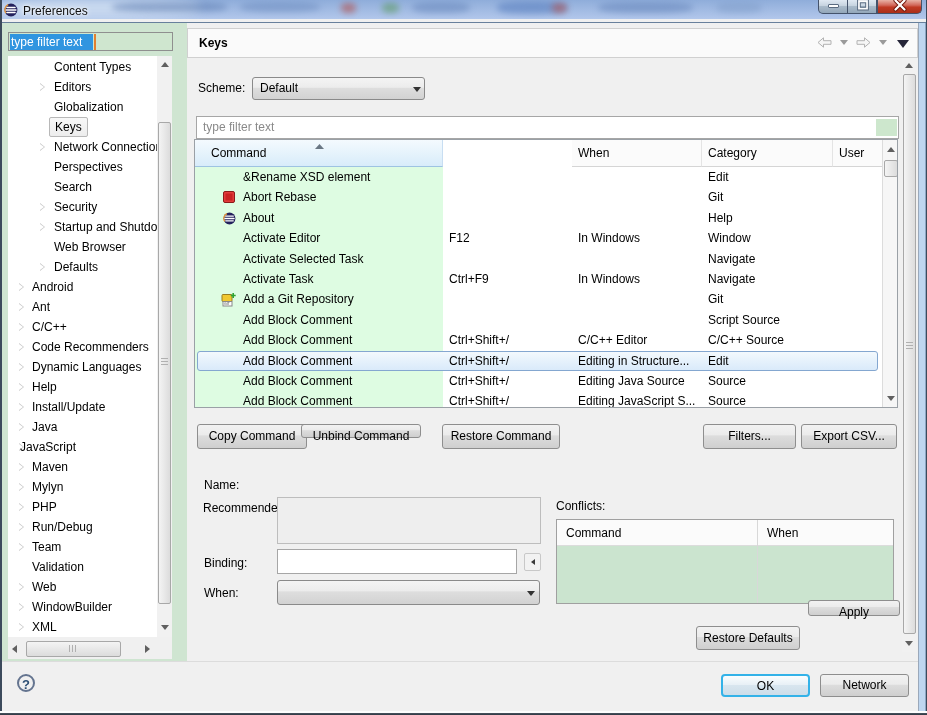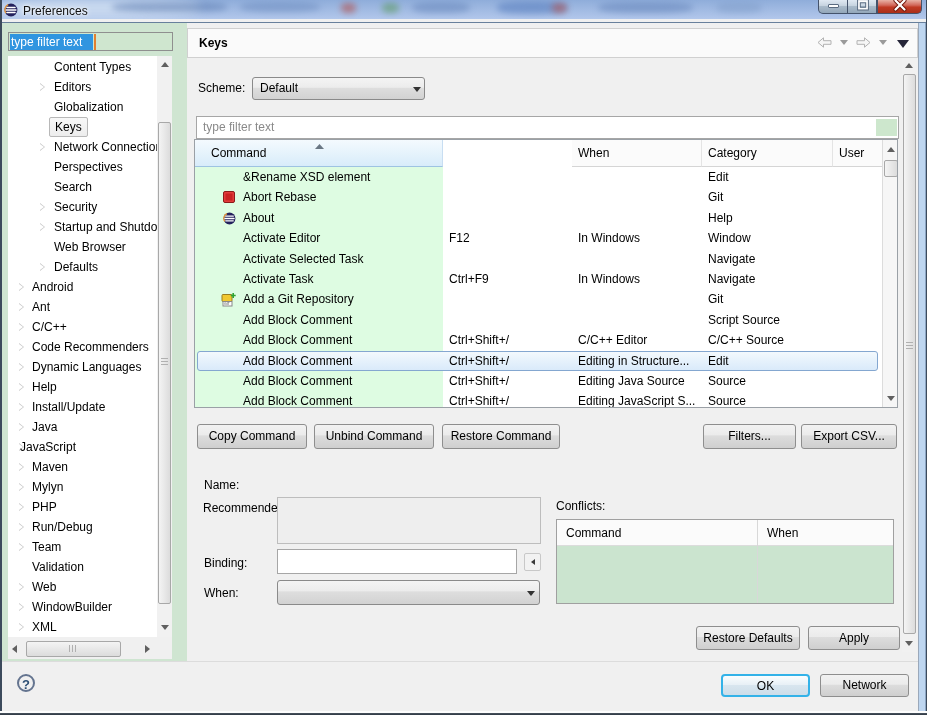--- a/index.html
+++ b/index.html
@@ -290,21 +290,21 @@
         </div>
       </div>
 
     <div class="ab sbtrack" style="left:687px;top:0px;width:17px;height:269px;border-left:1px solid #dcdcdc;background:#f6f6f6"></div>
     <div class="sgly gup" style="left:692px;top:7px"></div>
     <div class="ab sbthumb" style="left:689px;top:20px;width:14px;height:17px"></div>
     <div class="sgly gdn" style="left:692px;top:256px"></div>
   </div>
 
   <div class="btn7" style="left:197px;top:424px;width:110px;height:25px;line-height:23px">Copy Command</div>
-  <div class="btn7" style="left:314px;top:424px;width:120px;height:25px;line-height:23px">Unbind Command</div>
+  <div class="btn7" style="left:301px;top:424px;width:120px;height:14px;line-height:23px">Unbind Command</div>
   <div class="btn7" style="left:442px;top:424px;width:118px;height:25px;line-height:23px">Restore Command</div>
   <div class="btn7" style="left:703px;top:424px;width:93px;height:25px;line-height:23px">Filters...</div>
   <div class="btn7" style="left:801px;top:424px;width:96px;height:25px;line-height:23px">Export CSV...</div>
 
   <div class="lbl" style="left:204px;top:478px">Name:</div>
   <div class="lbl" style="left:203px;top:501px">Recommenders:</div>
   <div class="ab" style="left:277px;top:497px;width:264px;height:47px;background:#eeeeee;border:1px solid #bdbdbd"></div>
   <div class="lbl" style="left:204px;top:556px">Binding:</div>
   <div class="ab field" style="left:277px;top:549px;width:240px;height:25px"></div>
   <div class="ab" style="left:524px;top:553px;width:17px;height:18px;background:#f2f2f2;border:1px solid #c8c8c8;border-radius:2px">
@@ -318,21 +318,21 @@
   <div class="lbl" style="left:556px;top:499px">Conflicts:</div>
   <div class="ab" style="left:556px;top:519px;width:338px;height:85px;background:#fff;border:1px solid #a0a0a0">
     <div class="ab" style="left:0;top:0;width:336px;height:26px;background:#fbfbfb;border-bottom:1px solid #dcdcdc"></div>
     <div class="ab" style="left:0;top:26px;width:336px;height:57px;background:#cbe4cf"></div>
     <div class="ab" style="left:200px;top:0;width:1px;height:83px;background:#d8d8d8"></div>
     <div class="lbl" style="left:9px;top:6px">Command</div>
     <div class="lbl" style="left:210px;top:6px">When</div>
   </div>
 
   <div class="btn7" style="left:696px;top:626px;width:104px;height:24px;line-height:22px">Restore Defaults</div>
-  <div class="btn7" style="left:808px;top:626px;width:92px;height:24px;line-height:22px">Apply</div>
+  <div class="btn7" style="left:808px;top:600px;width:92px;height:16px;line-height:22px">Apply</div>
 
   <div class="ab sbtrack" style="left:902px;top:58px;width:15px;height:594px"></div>
   <div class="sgly gup" style="left:905px;top:63px"></div>
   <div class="ab sbthumb" style="left:903px;top:74px;width:13px;height:560px"></div>
   <div class="grip" style="left:906px;top:342px;width:7px;height:1px"></div>
   <div class="grip" style="left:906px;top:345px;width:7px;height:1px"></div>
   <div class="grip" style="left:906px;top:348px;width:7px;height:1px"></div>
   <div class="sgly gdn" style="left:905px;top:641px"></div>
 
   <div class="ab" style="left:0px;top:661px;width:927px;height:1px;background:#dcdcdc"></div>

